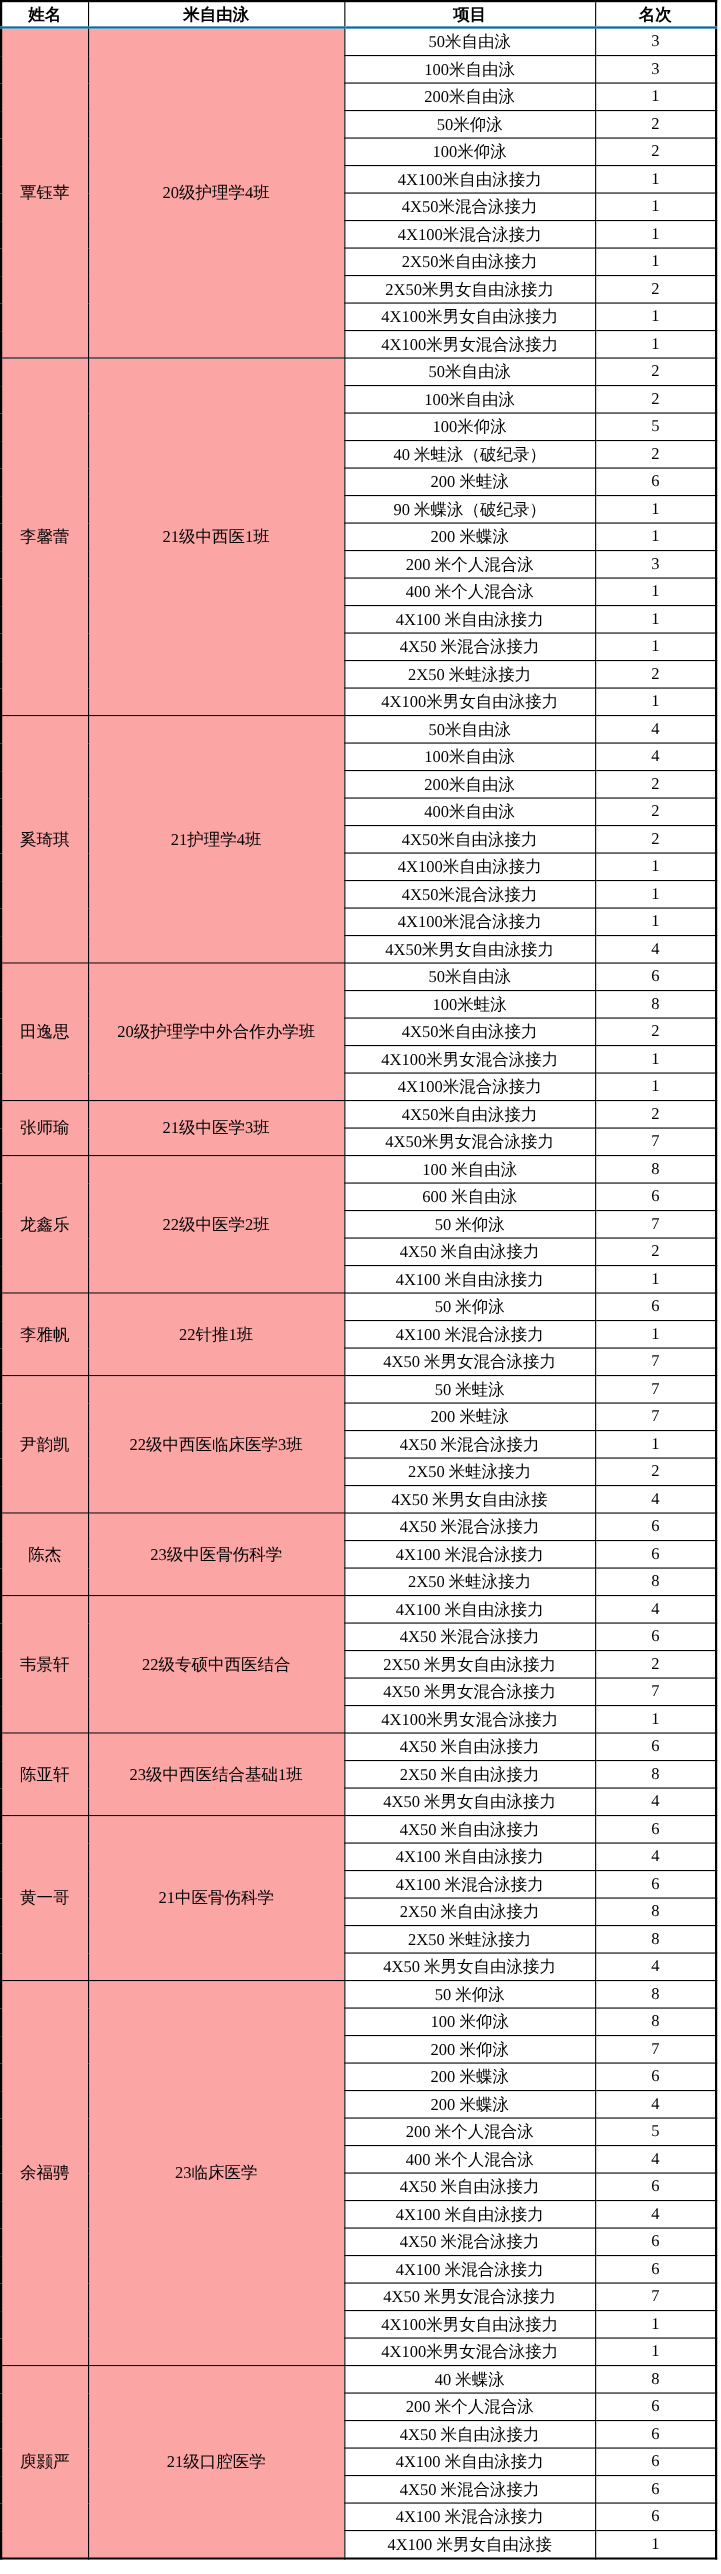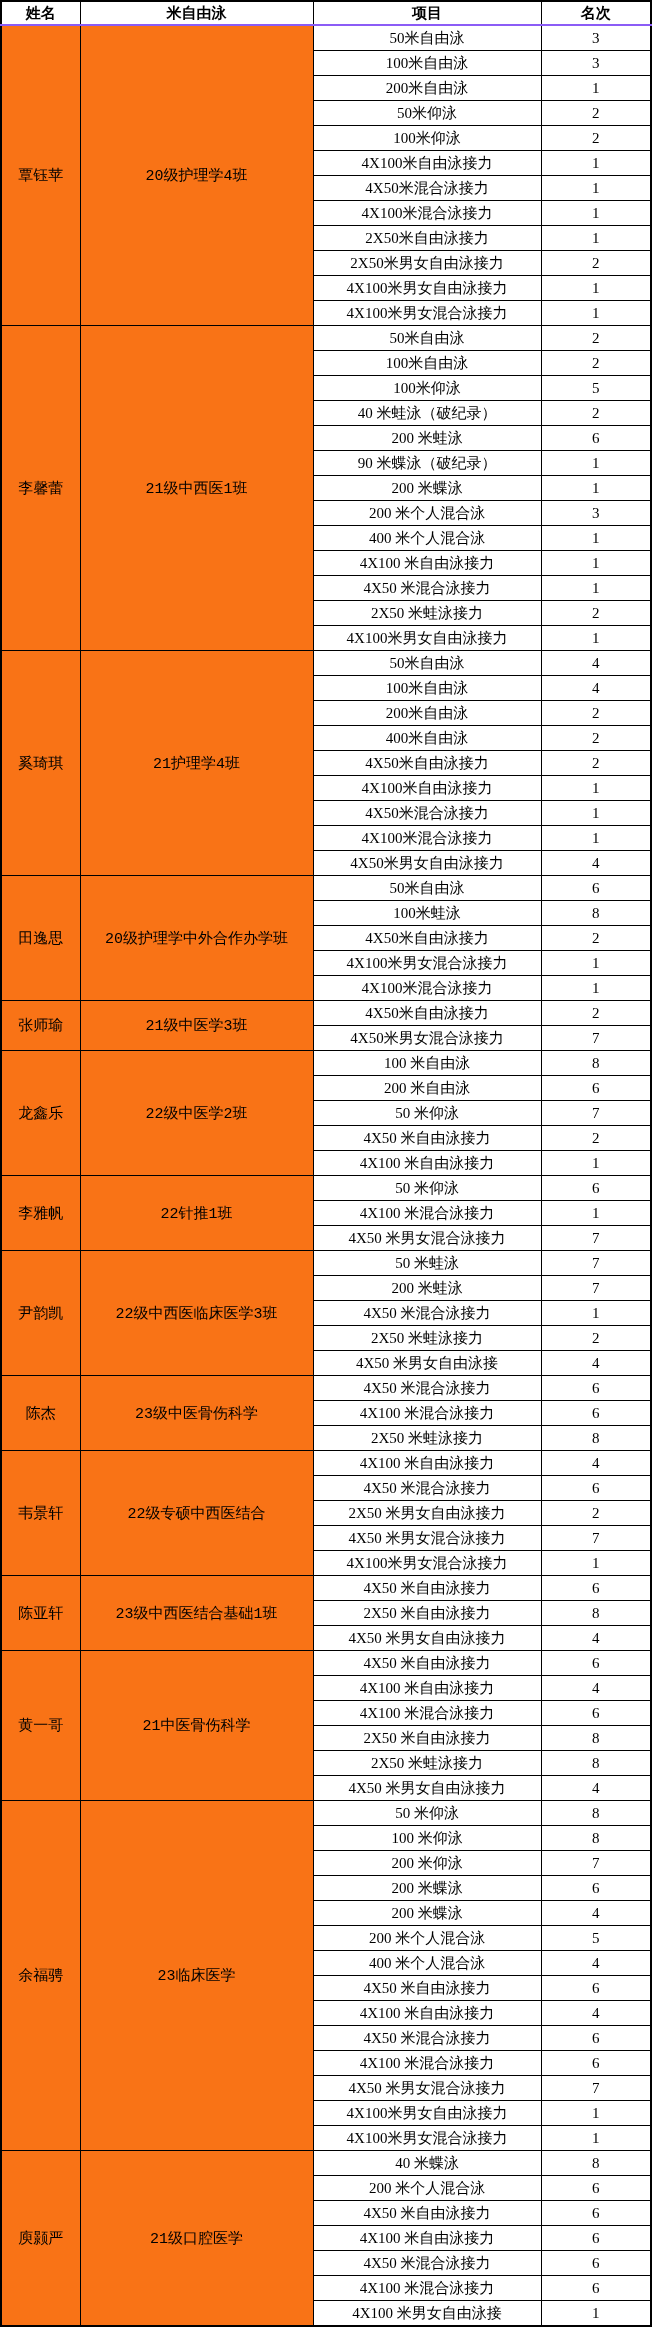--- a/index.html
+++ b/index.html
@@ -24,35 +24,34 @@
     text-align: center;
     vertical-align: middle;
     font-size: 15px;
     padding: 0 2px;
     overflow: hidden;
     white-space: nowrap;
   }
   table.results th {
     height: 22px;
     font-weight: bold;
-    border-bottom: 2px solid #8b5cf6;
+    border-bottom: 2px solid #0369a1;
   }
   table.results td {
     height: 24px;
     font-weight: normal;
   }
   table.results {
     border: 2px solid #000000;
   }
   td.group-start {
     border-top: 2px solid #000000;
   }
   td.name-cell, td.class-cell {
-    background: #f97316;
-    font-family: Liberation Mono, monospace;
+    background: #fca5a5;
   }
 </style>
 </head>
 <body>
 
 <table class="results">
   <colgroup>
     <col style="width:79px">
     <col style="width:233px">
     <col style="width:228px">
@@ -241,21 +240,21 @@
         <td class="event-cell">4X50米男女混合泳接力</td>
         <td class="rank-cell">7</td>
       </tr>
       <tr>
         <td rowspan="5" class="name-cell group-start">龙鑫乐</td>
         <td rowspan="5" class="class-cell group-start">22级中医学2班</td>
         <td class="event-cell group-start">100 米自由泳</td>
         <td class="rank-cell group-start">8</td>
       </tr>
       <tr>
-        <td class="event-cell">200 米自由泳</td>
+        <td class="event-cell">600 米自由泳</td>
         <td class="rank-cell">6</td>
       </tr>
       <tr>
         <td class="event-cell">50 米仰泳</td>
         <td class="rank-cell">7</td>
       </tr>
       <tr>
         <td class="event-cell">4X50 米自由泳接力</td>
         <td class="rank-cell">2</td>
       </tr>

